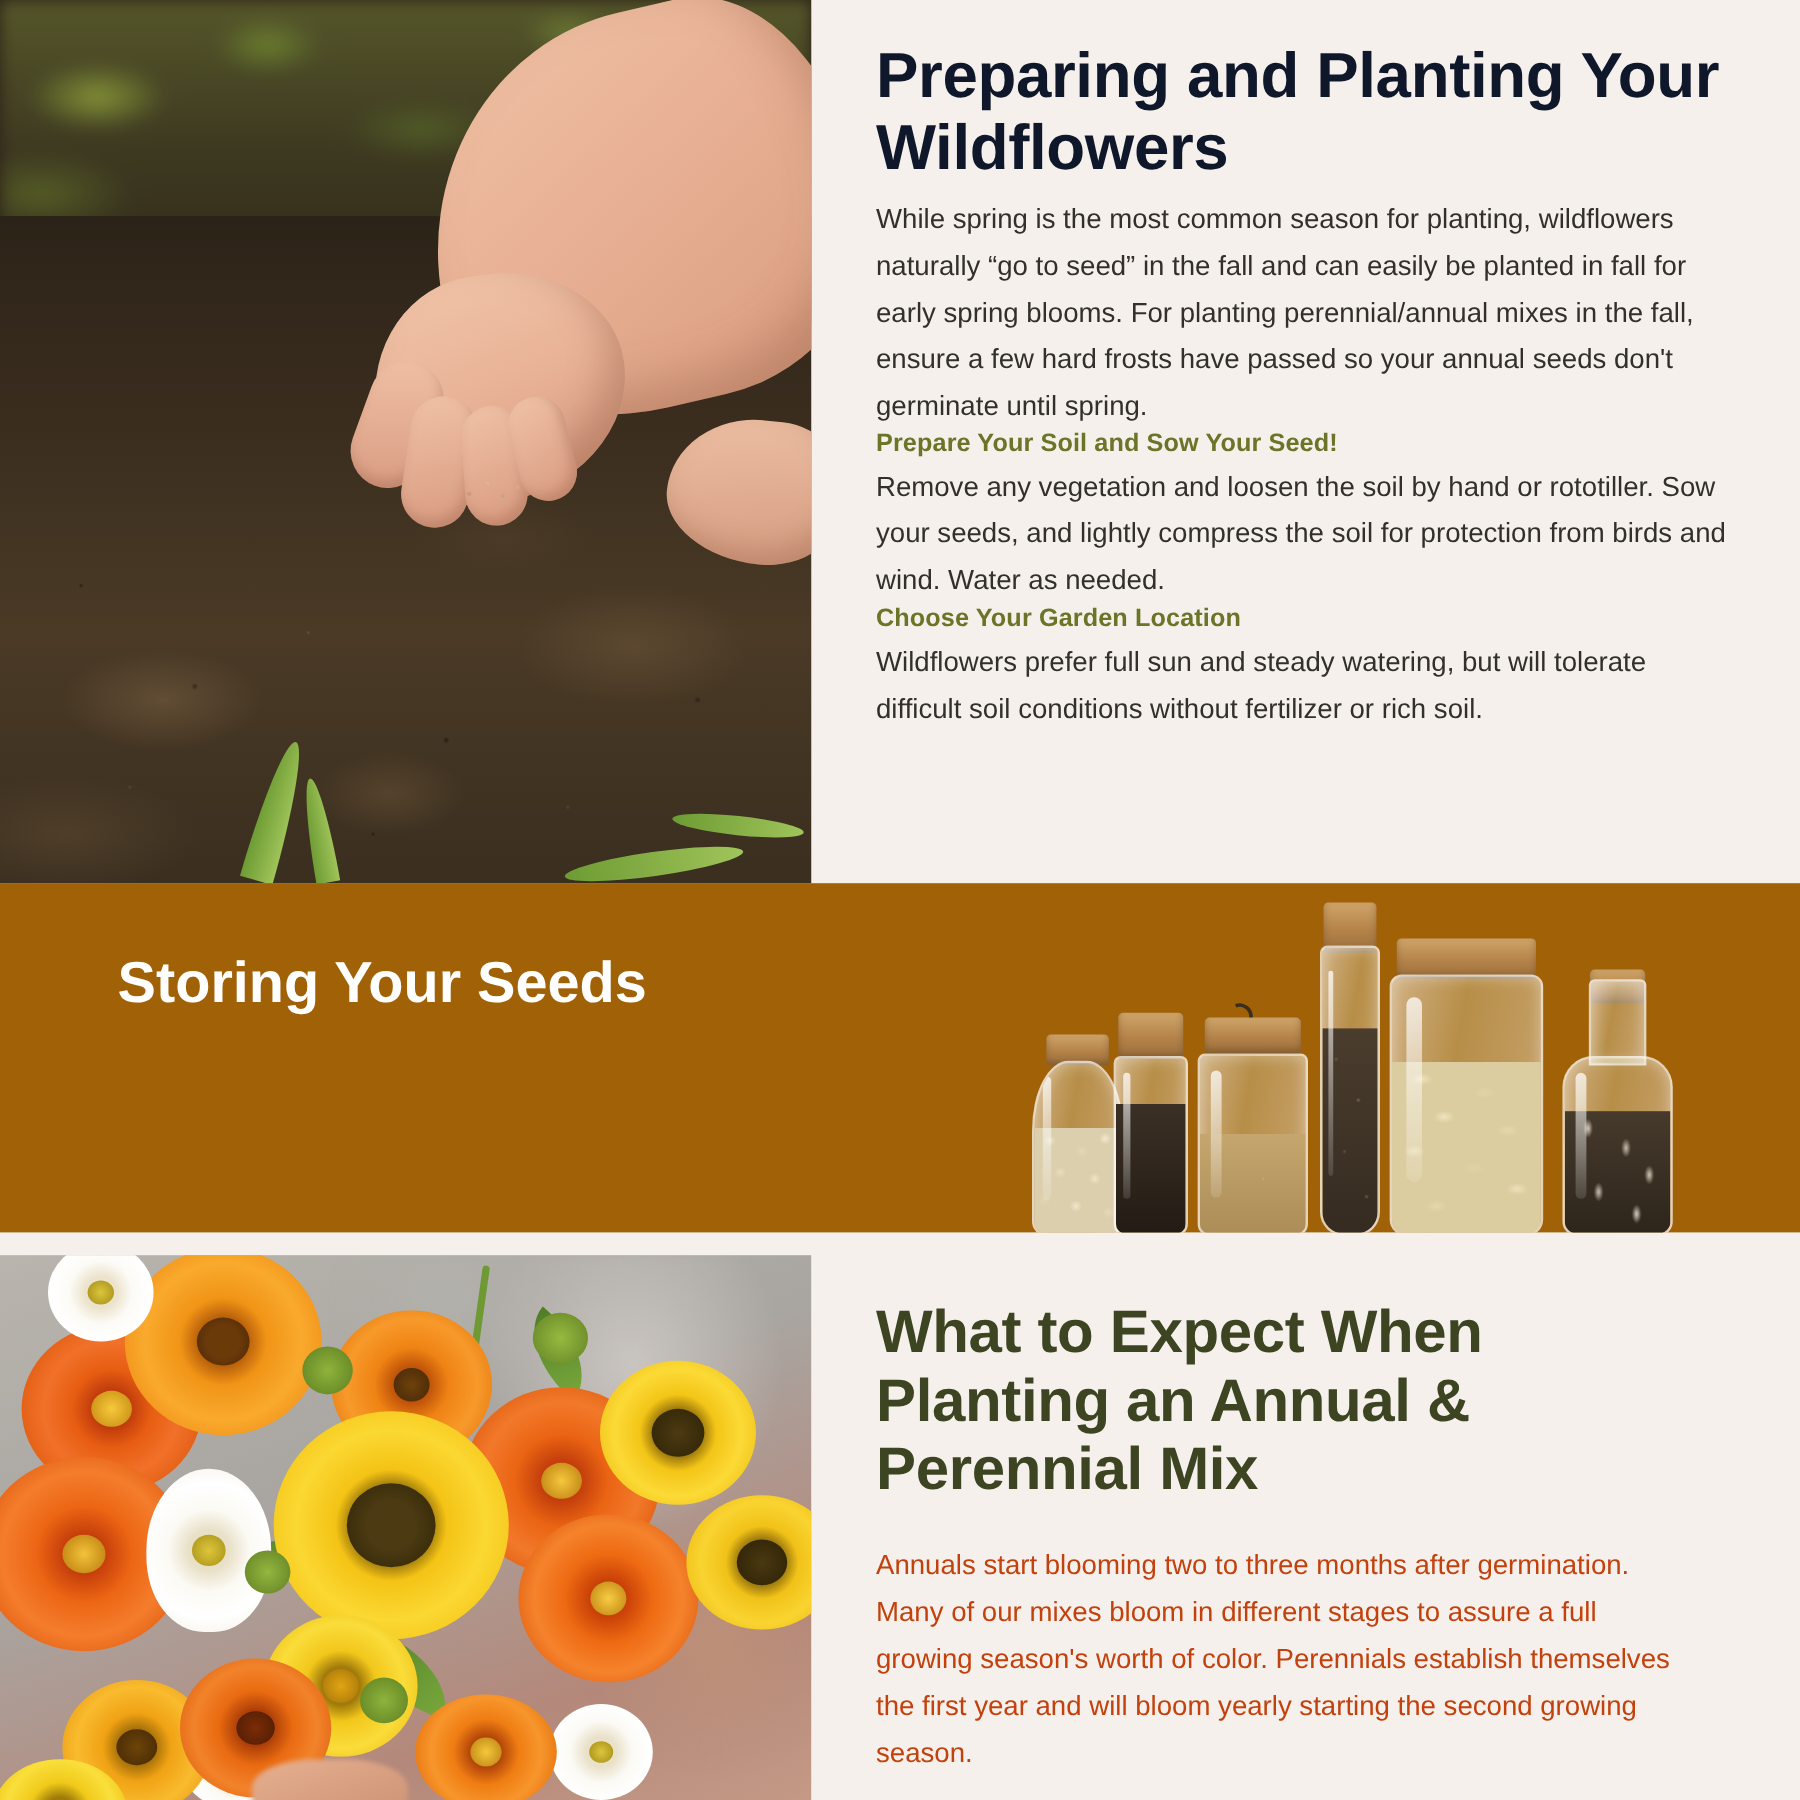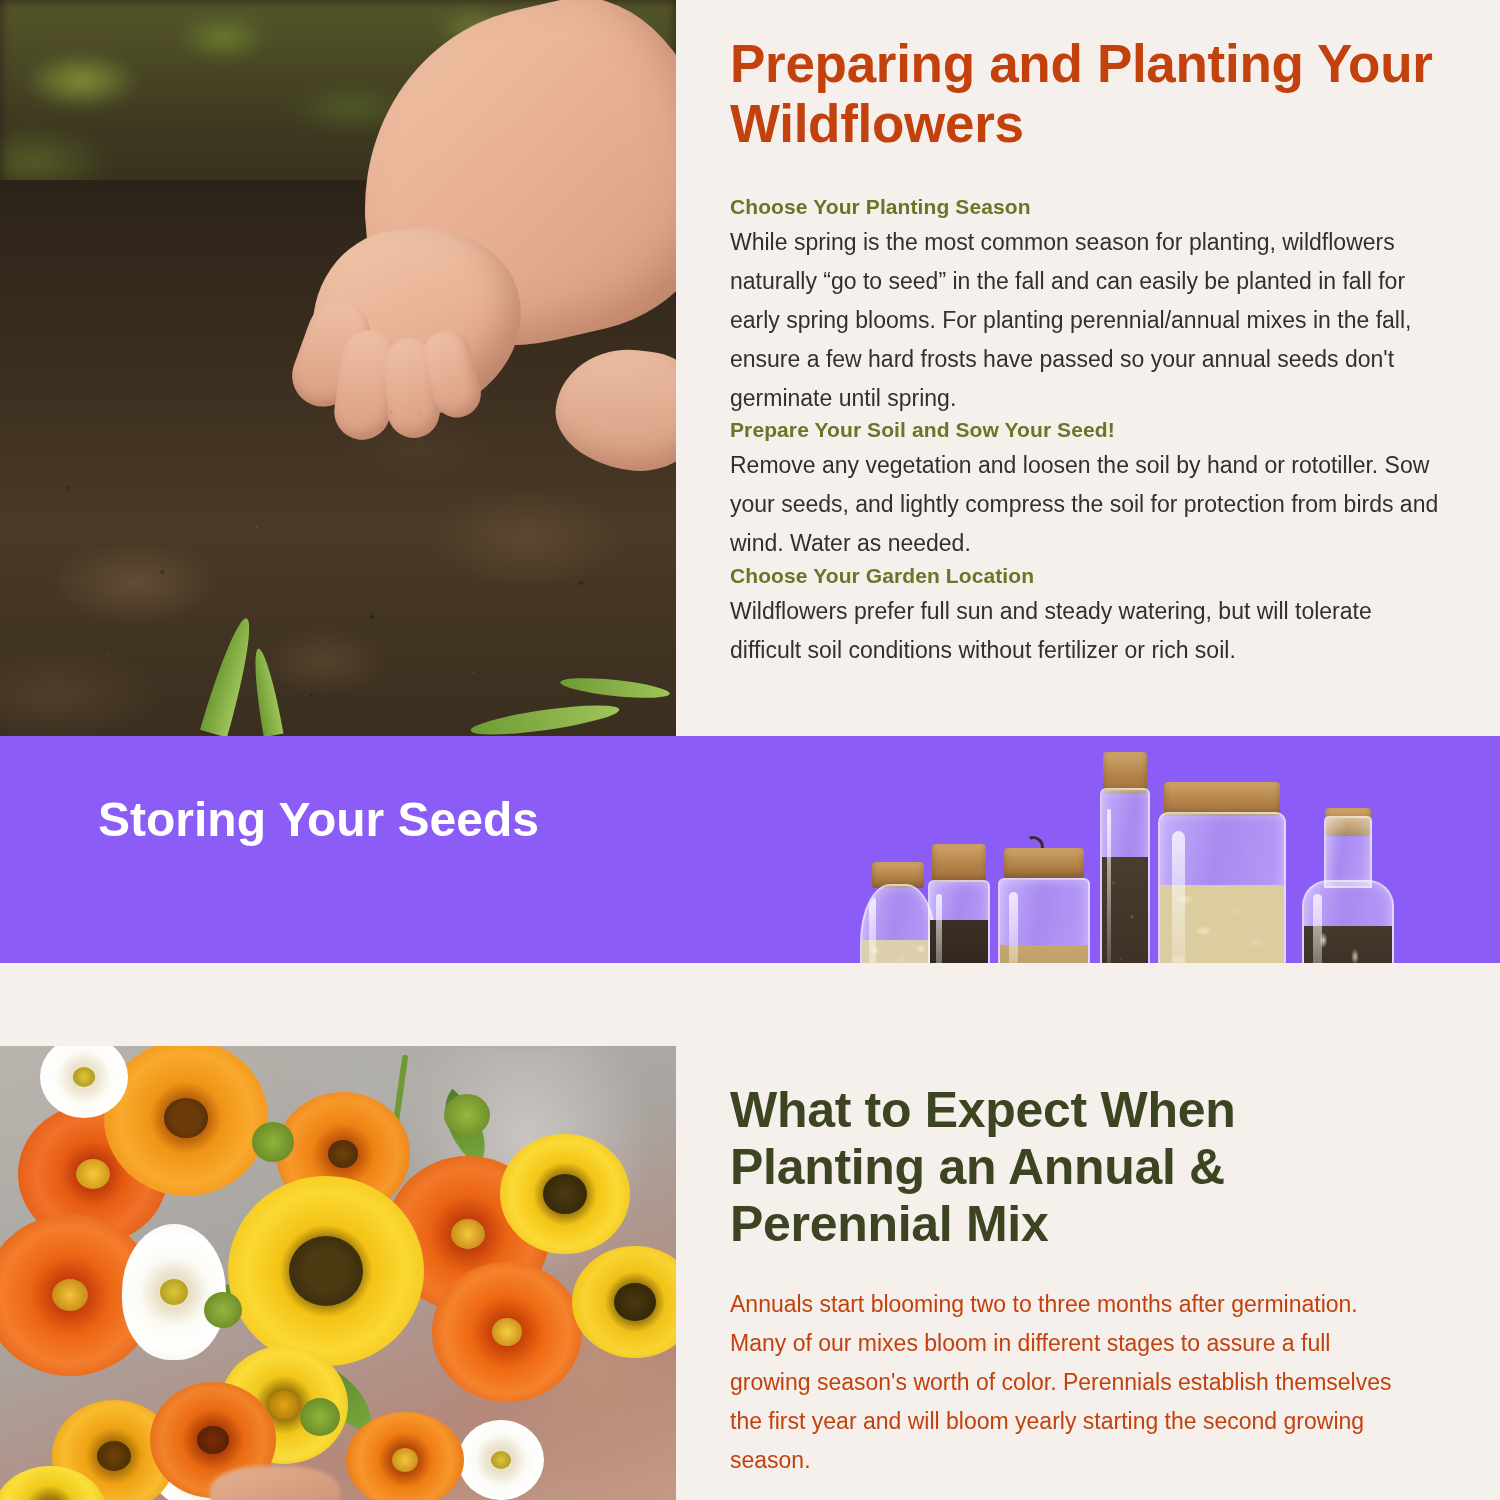--- a/index.html
+++ b/index.html
@@ -104,36 +104,36 @@
   .b3{ left:470px; bottom:6px; width:150px; height:20px; border-radius:50%; transform:rotate(-8deg); }
   .b4{ left:560px; bottom:40px; width:110px; height:16px; border-radius:50%; transform:rotate(6deg); }
 
   
   .col-right{
     position:absolute; left:676px; top:0; width:824px; height:736px;
     padding:34px 56px 0 54px;
   }
   h1.main-title{
     font-size:53px; line-height:1.14; font-weight:bold;
-    color:#c2410c; letter-spacing:-.3px; margin-bottom:40px;
+    color:#0f172a; letter-spacing:-.3px; margin-bottom:8px;
   }
   .sub-head{
     font-size:21px; font-weight:bold; color:#6B7427;
     margin-bottom:4px; letter-spacing:.1px;
   }
   .body-text{
     font-size:23px; line-height:1.7; color:#33302c;
     margin-bottom:22px;
   }
   .body-text:last-child{ margin-bottom:0; }
 
   
   .sec-green{
-    position:absolute; left:0; top:736px; width:1500px; height:227px;
-    background:#8b5cf6; overflow:hidden;
+    position:absolute; left:0; top:736px; width:1500px; height:291px;
+    background:#a16207; overflow:hidden;
   }
   .green-text{ position:absolute; left:98px; top:58px; width:660px; }
   h2.green-title{
     font-size:48px; font-weight:bold; color:#FFFFFF;
     line-height:1.1; margin-bottom:26px;
   }
   .green-body{
     font-size:23px; line-height:1.62; color:#F4F3E6;
   }
 
@@ -271,21 +271,20 @@
       <div class="blade b1"></div>
       <div class="blade b2"></div>
       <div class="blade b3"></div>
       <div class="blade b4"></div>
     </div>
 
     <div class="col-right">
       <h1 class="main-title">Preparing and Planting Your Wildflowers</h1>
 
       <div>
-        <div class="sub-head">Choose Your Planting Season</div>
         <p class="body-text">While spring is the most common season for planting, wildflowers naturally “go to seed” in the fall and can easily be planted in fall for early spring blooms. For planting perennial/annual mixes in the fall, ensure a few hard frosts have passed so your annual seeds don't germinate until spring.</p>
       </div>
 
       <div>
         <div class="sub-head">Prepare Your Soil and Sow Your Seed!</div>
         <p class="body-text">Remove any vegetation and loosen the soil by hand or rototiller. Sow your seeds, and lightly compress the soil for protection from birds and wind. Water as needed.</p>
       </div>
 
       <div>
         <div class="sub-head">Choose Your Garden Location</div>

